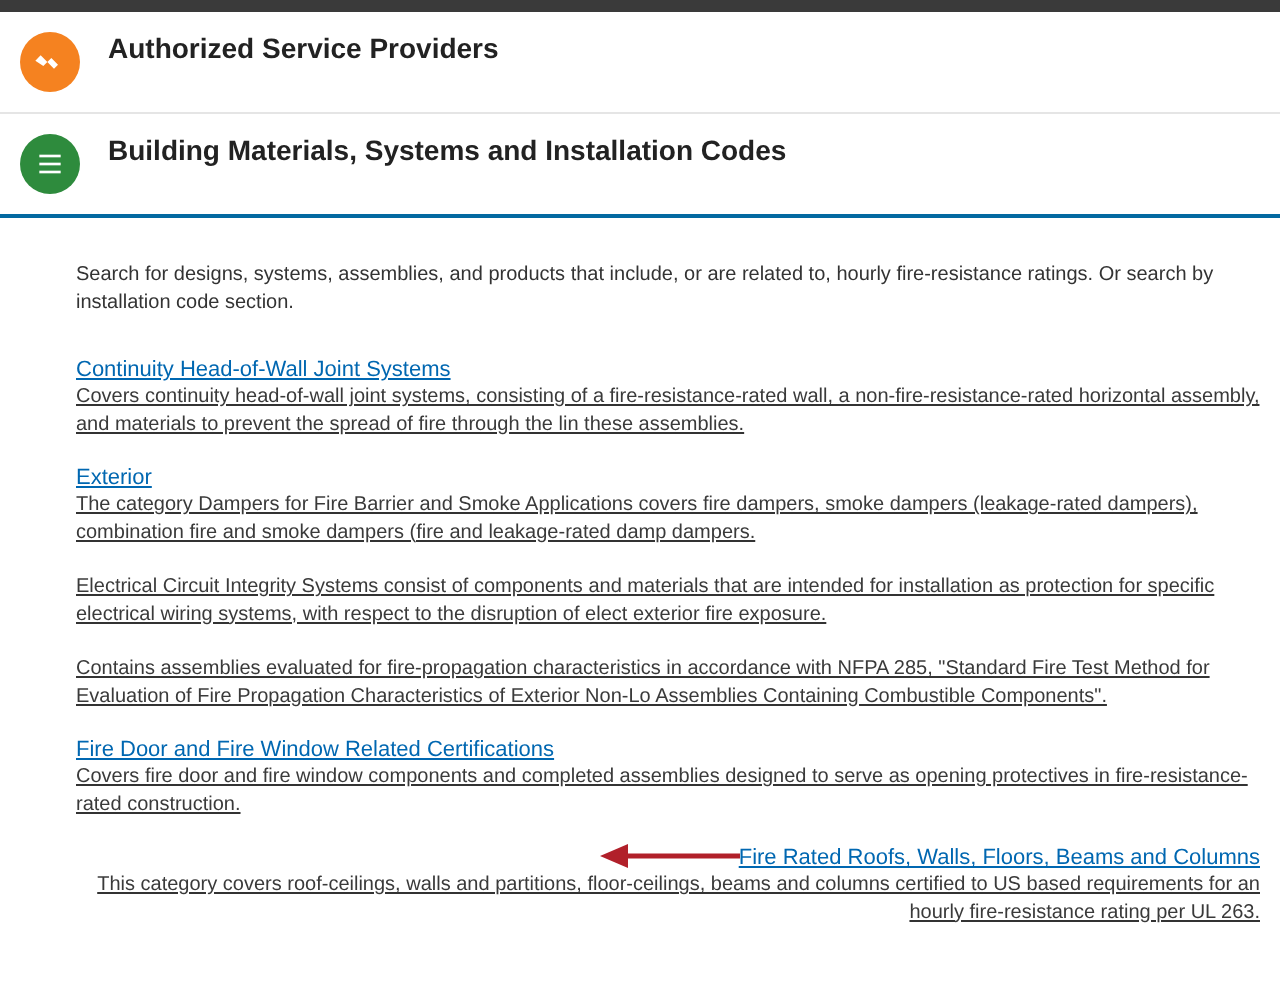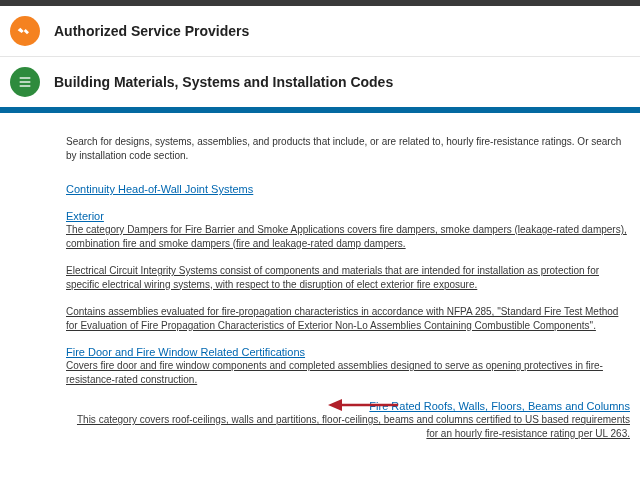--- a/index.html
+++ b/index.html
@@ -11,44 +11,43 @@
     width: 640px;
     overflow: hidden;
   }
   .topstrip {
     background: #3a3a3a;
     height: 6px;
     width: 100%;
   }
   .section-header {
     display: flex;
-    align-items: center;
     padding: 10px 4px 10px 10px;
     border-bottom: 1px solid #e5e5e5;
   }
-  .section-header.last { border-bottom: 6px solid #0369a1; }
+  .section-header.last { border-bottom: 2px solid #0369a1; }
   .icon-circle {
     width: 30px;
     height: 30px;
     border-radius: 50%;
     display: flex;
     align-items: center;
     justify-content: center;
     flex-shrink: 0;
     margin-right: 14px;
   }
   .icon-orange { background: #f58220; }
   .icon-green  { background: #2e8b3d; }
   .icon-circle svg { width: 16px; height: 16px; }
   .section-title {
     font-size: 14px;
     font-weight: 600;
     color: #222;
   }
-  .content { padding: 8px 10px 0 38px; margin-left: 28px; }
+  .content { padding: 8px 10px 0 38px; }
   .intro {
     font-size: 10px;
     color: #333;
     margin: 14px 0 20px 0;
     line-height: 1.4;
   }
   .entry { margin-bottom: 14px; text-decoration: underline; }
   .entry-title {
     color: #0067b1;
     text-decoration: underline;
@@ -96,20 +95,21 @@
       </svg>
   </div>
   <div class="section-title">Building Materials, Systems and Installation Codes</div>
 </div>
 
 <div class="content">
   <div class="intro">Search for designs, systems, assemblies, and products that include, or are related to, hourly fire-resistance ratings. Or search by installation code section.</div>
 
   <div class="entry">
     <a class="entry-title">Continuity Head-of-Wall Joint Systems</a>
+    <div class="entry-desc">Covers continuity head-of-wall joint systems, consisting of a fire-resistance-rated wall, a non-fire-resistance-rated horizontal assembly, and materials to prevent the spread of fire through the lin these assemblies.</div>
   </div>
 
   <div class="entry">
     <a class="entry-title">Exterior</a>
     <div class="entry-desc">The category Dampers for Fire Barrier and Smoke Applications covers fire dampers, smoke dampers (leakage-rated dampers), combination fire and smoke dampers (fire and leakage-rated damp dampers.</div>
   </div>
 
   <div class="entry">
     <div class="entry-desc">Electrical Circuit Integrity Systems consist of components and materials that are intended for installation as protection for specific electrical wiring systems, with respect to the disruption of elect exterior fire exposure.</div>
   </div>

